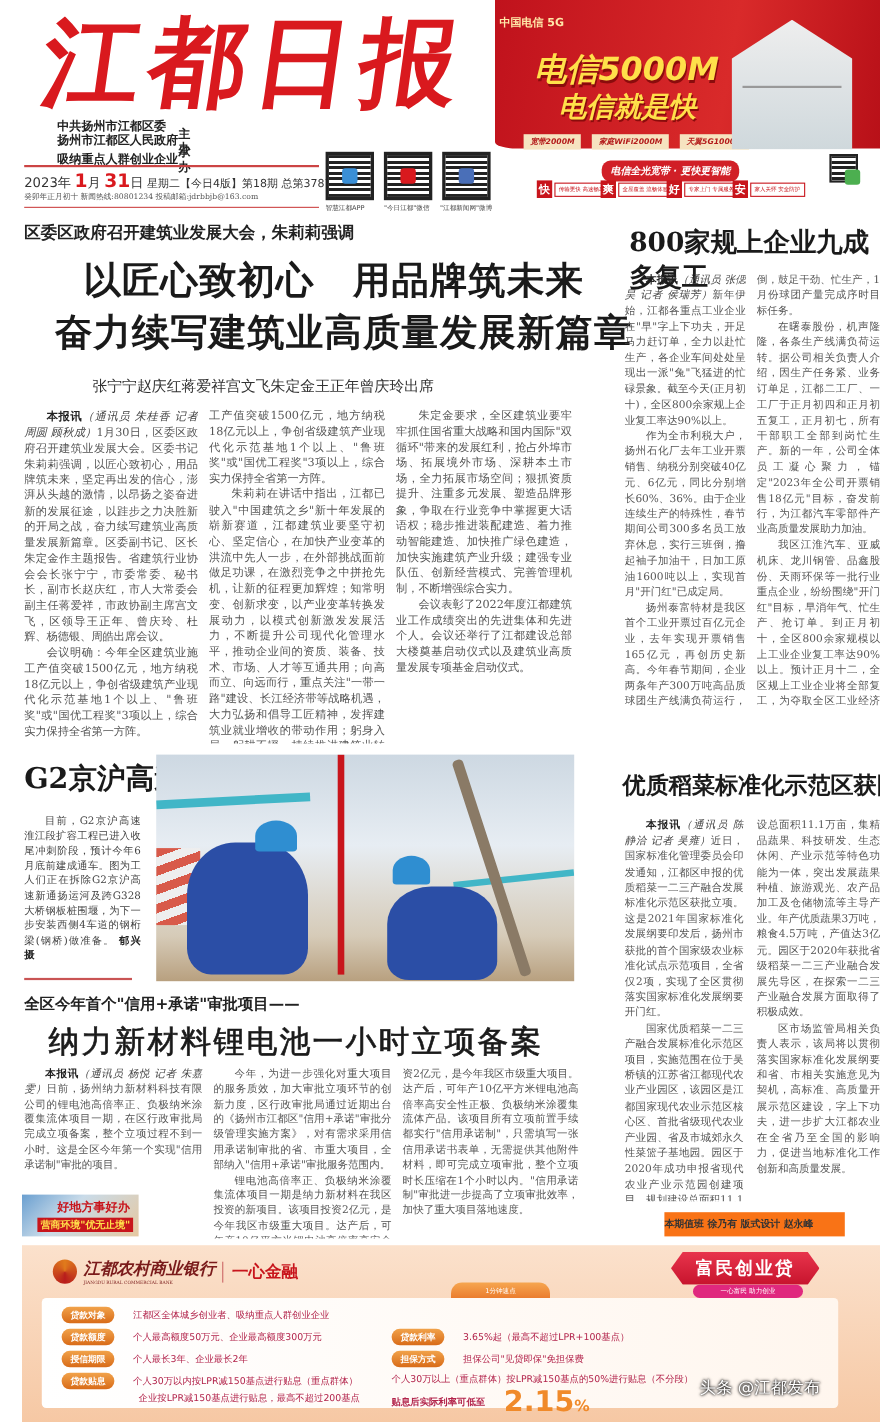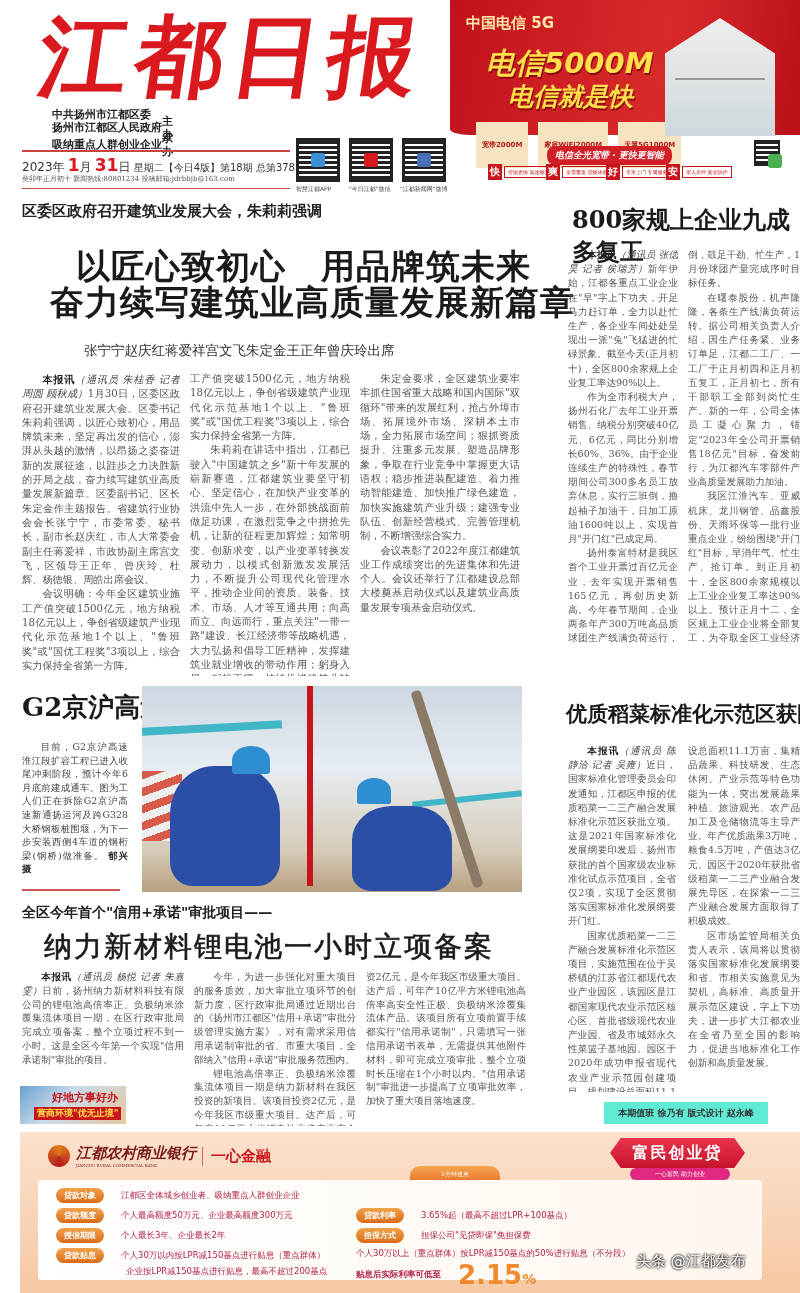--- a/index.html
+++ b/index.html
@@ -15,46 +15,46 @@
 .dateline .big{color:#d9191e;font-size:17px;font-weight:bold}
 .dateline .yr{font-size:12px}
 .subline{left:22px;top:174px;width:268px;font-size:7px;color:#555;border-bottom:1px solid #c44;padding-bottom:4px;white-space:nowrap}
 .qr{width:44px;height:44px;background:
  repeating-linear-gradient(0deg,#222 0 3px,#fff 3px 5px),#fff;border:3px solid #222;position:absolute}
 .qr::after{content:"";position:absolute;left:12px;top:12px;width:14px;height:14px;border-radius:3px;background:var(--c)}
 .qrlabel{position:absolute;font-size:6px;color:#444;white-space:nowrap;font-family:"DejaVu Sans",sans-serif}
 
 #ad-top{left:450px;top:0;width:350px;height:195px;background:#fff}
 .adred{position:absolute;left:0;top:0;width:350px;height:135px;background:linear-gradient(100deg,#c0121c,#d92a2a 60%,#b81018);border-bottom-left-radius:20px 6px}
-.adbrand{position:absolute;left:16px;top:14px;color:#ffe7a8;font-size:15px;font-family:"DejaVu Sans",sans-serif;font-weight:bold}
+.adbrand{position:absolute;left:4px;top:14px;color:#ffe7a8;font-size:10px;font-family:"DejaVu Sans",sans-serif;font-weight:bold}
 .adh1{position:absolute;left:36px;top:44px;color:#ffe04a;font-family:"DejaVu Sans",sans-serif;font-weight:bold;font-style:italic;font-size:29px;text-shadow:1px 2px 0 #8a0c0c}
 .adh2{position:absolute;left:58px;top:80px;color:#ffe04a;font-family:"DejaVu Sans",sans-serif;font-weight:bold;font-style:italic;font-size:25px;text-shadow:1px 2px 0 #8a0c0c}
 .adtags{position:absolute;left:26px;top:122px;display:flex;gap:10px}
-.adtags span{background:#f6e3c0;color:#b31a1a;font-size:7px;font-weight:bold;padding:18px 6px;font-family:"DejaVu Sans",sans-serif}
+.adtags span{background:#f6e3c0;color:#b31a1a;font-size:7px;font-weight:bold;font-style:italic;padding:2px 6px;font-family:"DejaVu Sans",sans-serif}
 .house{position:absolute;left:215px;top:18px;width:110px;height:118px;background:linear-gradient(#eee,#cfd8dc);clip-path:polygon(50% 0,100% 30%,100% 100%,0 100%,0 30%)}
 .house::after{content:"";position:absolute;left:10px;top:60px;width:90px;height:2px;background:#999}
 .adpill{position:absolute;left:97px;top:146px;background:#d11f27;color:#fff;font-size:9px;font-weight:bold;font-style:italic;padding:3px 8px;border-radius:8px;font-family:"DejaVu Sans",sans-serif}
 .adfeat{position:absolute;top:164px;display:flex;align-items:center;gap:2px}
 .adfeat b{background:#c8151c;color:#fff;font-size:10px;padding:1px 2px;font-family:"DejaVu Sans",sans-serif}
 .adfeat i{border:1px solid #c8151c;font-size:5px;color:#c8151c;padding:2px 3px;font-style:normal;font-family:"DejaVu Sans",sans-serif}
 
 .kicker{font-family:"DejaVu Sans",sans-serif;color:#222}
 .hl{font-family:"DejaVu Serif",serif;font-weight:bold;color:#1a1a1a}
 .body{font-size:10.2px;line-height:14.3px;color:#555;text-align:justify;text-indent:2em}
 .lead{font-weight:bold;color:#222}
 .by{font-style:italic;color:#444}
 .col{position:absolute}
 .rule{position:absolute;background:#c95454;height:2px}
 
 #photo{left:142px;top:686px;width:380px;height:206px;background:linear-gradient(#cdd8e2 0,#e7edf3 40%,#d6cbb8 80%,#b8a07f 100%);overflow:hidden}
 .truss{position:absolute;background:#41b6c7}
 .worker{position:absolute;background:#2b4ea6;border-radius:40% 40% 20% 20%}
 .helmet{position:absolute;background:#2f8ed1;border-radius:50% 50% 10% 10%}
 
-.credit{left:604px;top:1102px;width:164px;height:22px;background:#5eead4;font-family:"DejaVu Sans",sans-serif;font-size:9px;font-weight:bold;color:#333;text-align:center;line-height:22px}
+.credit{left:604px;top:1102px;width:164px;height:22px;background:#f97316;font-family:"DejaVu Sans",sans-serif;font-size:9px;font-weight:bold;color:#333;text-align:left;line-height:22px}
 
 #bank{left:20px;top:1132px;width:780px;height:161px;background:linear-gradient(#fbe1cc,#f6c8a4);}
 .bankhead{position:absolute;left:28px;top:12px;display:flex;align-items:center;gap:6px}
 .banklogo{width:22px;height:22px;border-radius:50%;background:conic-gradient(#e07b1c,#b81c1c,#e07b1c)}
 .bankname{font-size:15px;color:#7a1b1b;font-weight:bold;font-family:"DejaVu Serif",serif;font-style:italic}
 .banksub{font-size:4px;color:#7a1b1b}
 .yixin{font-size:15px;color:#c8151c;font-weight:bold;font-family:"DejaVu Sans",sans-serif;border-left:1px solid #c66;padding-left:8px}
 .bankbox{position:absolute;left:18px;top:48px;width:724px;height:100px;background:linear-gradient(90deg,#fff,#fff6ee);border-radius:4px}
 .brow{position:absolute;display:flex;align-items:center;gap:17px;font-family:"DejaVu Sans",sans-serif;font-size:8.5px;color:#b2224a;white-space:nowrap}
 .bpill{background:linear-gradient(#f1a24a,#d86b18);color:#fff;padding:2px 8px;border-radius:8px;font-size:8px;font-weight:bold}
@@ -121,21 +121,21 @@
       <i>专家上门 专属服务</i>
     </div>
   <div class="adfeat" style="left:216px">
       <b>安</b>
       <i>家人关怀 安全防护</i>
     </div>
   <div class="qr" style="left:304px;top:140px;width:26px;height:26px;border-width:2px;--c:#4caf50"></div>
 </div>
 
 <div class="abs kicker" style="left:22px;top:202px;font-size:15px;font-weight:bold">区委区政府召开建筑业发展大会，朱莉莉强调</div>
-<div class="abs hl" style="left:76px;top:244px;font-size:34px;letter-spacing:1px;white-space:pre">以匠心致初心　用品牌筑未来</div>
+<div class="abs hl" style="left:76px;top:232px;font-size:34px;letter-spacing:1px;white-space:pre">以匠心致初心　用品牌筑未来</div>
 <div class="abs hl" style="left:50px;top:280px;font-size:34px;letter-spacing:1px">奋力续写建筑业高质量发展新篇章</div>
 <div class="abs kicker" style="left:84px;top:342px;font-size:13.5px;color:#333">张宁宁赵庆红蒋爱祥宫文飞朱定金王正年曾庆玲出席</div>
 
 <div class="col body" style="left:22px;top:372px;width:158px;height:304px;overflow:hidden">
   <span class="lead">本报讯</span><span class="by">（通讯员 朱桂香 记者 周圆 顾秋成）</span><span>1月30日，区委区政府召开建筑业发展大会。区委书记朱莉莉强调，以匠心致初心，用品牌筑未来，坚定再出发的信心，澎湃从头越的激情，以昂扬之姿奋进新的发展征途，以跬步之力决胜新的开局之战，奋力续写建筑业高质量发展新篇章。区委副书记、区长朱定金作主题报告。省建筑行业协会会长张宁宁，市委常委、秘书长，副市长赵庆红，市人大常委会副主任蒋爱祥，市政协副主席宫文飞，区领导王正年、曾庆玲、杜辉、杨德银、周皓出席会议。</span>
   <div class="body">会议明确：今年全区建筑业施工产值突破1500亿元，地方纳税18亿元以上，争创省级建筑产业现代化示范基地1个以上、"鲁班奖"或"国优工程奖"3项以上，综合实力保持全省第一方阵。</div>
 </div>
 <div class="col body" style="left:190px;top:372px;width:160px;height:304px;overflow:hidden;text-indent:0">
   <div class="body" style="text-indent:0">工产值突破1500亿元，地方纳税18亿元以上，争创省级建筑产业现代化示范基地1个以上、"鲁班奖"或"国优工程奖"3项以上，综合实力保持全省第一方阵。</div>
   <div class="body">朱莉莉在讲话中指出，江都已驶入"中国建筑之乡"新十年发展的崭新赛道，江都建筑业要坚守初心、坚定信心，在加快产业变革的洪流中先人一步，在外部挑战面前做足功课，在激烈竞争之中拼抢先机，让新的征程更加辉煌；知常明变、创新求变，以产业变革转换发展动力，以模式创新激发发展活力，不断提升公司现代化管理水平，推动企业间的资质、装备、技术、市场、人才等互通共用；向高而立、向远而行，重点关注"一带一路"建设、长江经济带等战略机遇，大力弘扬和倡导工匠精神，发挥建筑业就业增收的带动作用；躬身入局、躬耕不辍，持续推进建筑业转型升级三年行动，因企施策化解制约发展的个性难题，妥善解决劳资、合同履行等矛盾纠纷，提高企业发展的要素保障水平。</div>

